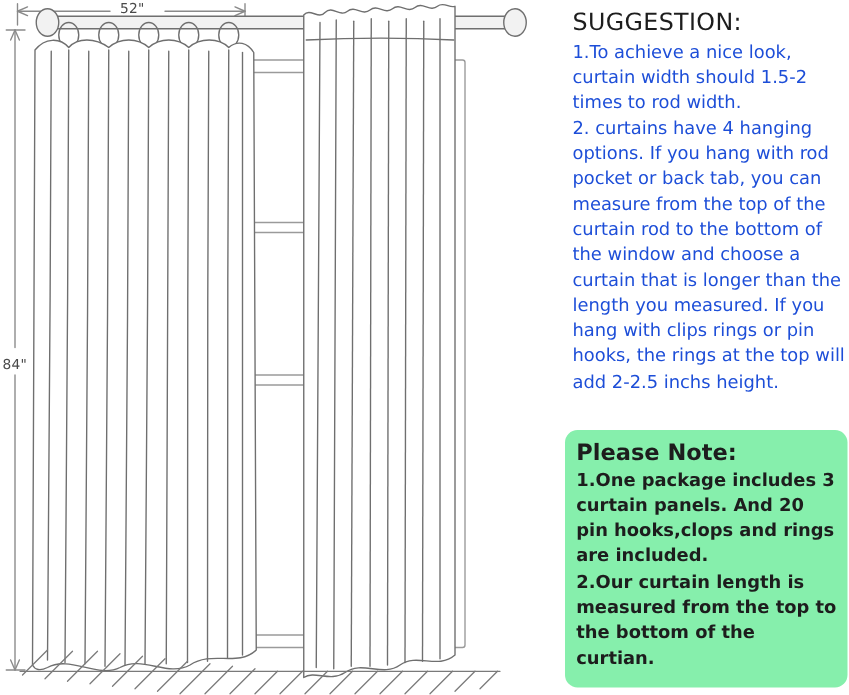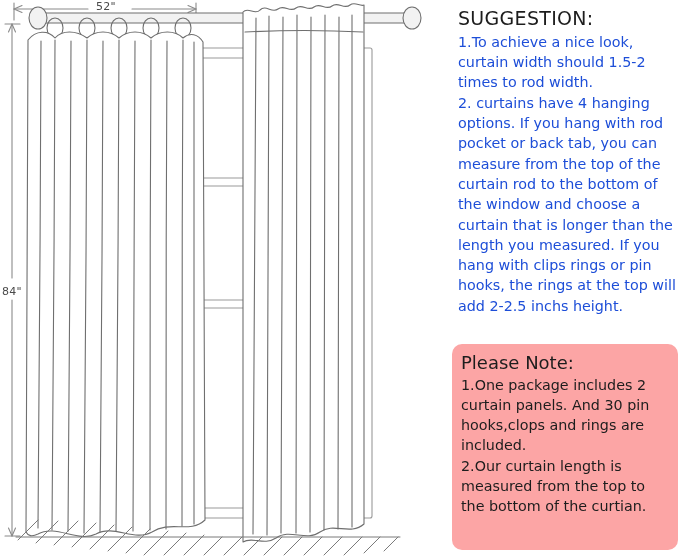--- a/index.html
+++ b/index.html
@@ -82,24 +82,25 @@
     white-space: pre-wrap;
     word-break: normal;
   }
 
   .note-block {
     position: absolute;
     left: 4px;
     top: 344px;
     width: 226px;
     height: 206px;
-    background: #fca5a5;
+    background: #86efac;
     border-radius: 10px;
     box-sizing: border-box;
     padding: 8px 7px 6px 9px;
+    font-weight: bold;
   }
   .note-title {
     font-family: "DejaVu Sans", sans-serif;
     font-size: 18px;
     color: #1d1d1d;
     margin: 0 0 1px 0;
     line-height: 1.2;
   }
   .note-body {
     font-family: "DejaVu Sans", sans-serif;
@@ -252,19 +253,19 @@
   <div class="textcol">
 
     <div class="suggestion-block">
       <div class="suggestion-title">SUGGESTION:</div>
       <div class="suggestion-body">1.To achieve a nice look, curtain width should 1.5-2 times to rod width.
 2. curtains have 4 hanging options. If you hang with rod pocket or back tab, you can measure from the top of the curtain rod to the bottom of the window and choose a curtain that is longer than the length you measured. If you hang with clips rings or pin hooks, the rings at the top will add 2-2.5 inchs height.</div>
     </div>
 
     <div class="note-block">
       <div class="note-title">Please Note:</div>
-      <div class="note-body">1.One package includes 2 curtain panels. And 30 pin hooks,clops and rings are included.
+      <div class="note-body">1.One package includes 3 curtain panels. And 20 pin hooks,clops and rings are included.
 2.Our curtain length is measured from the top to the bottom of the curtian.</div>
     </div>
 
   </div>
 
 </div>
 
 </body></html>

